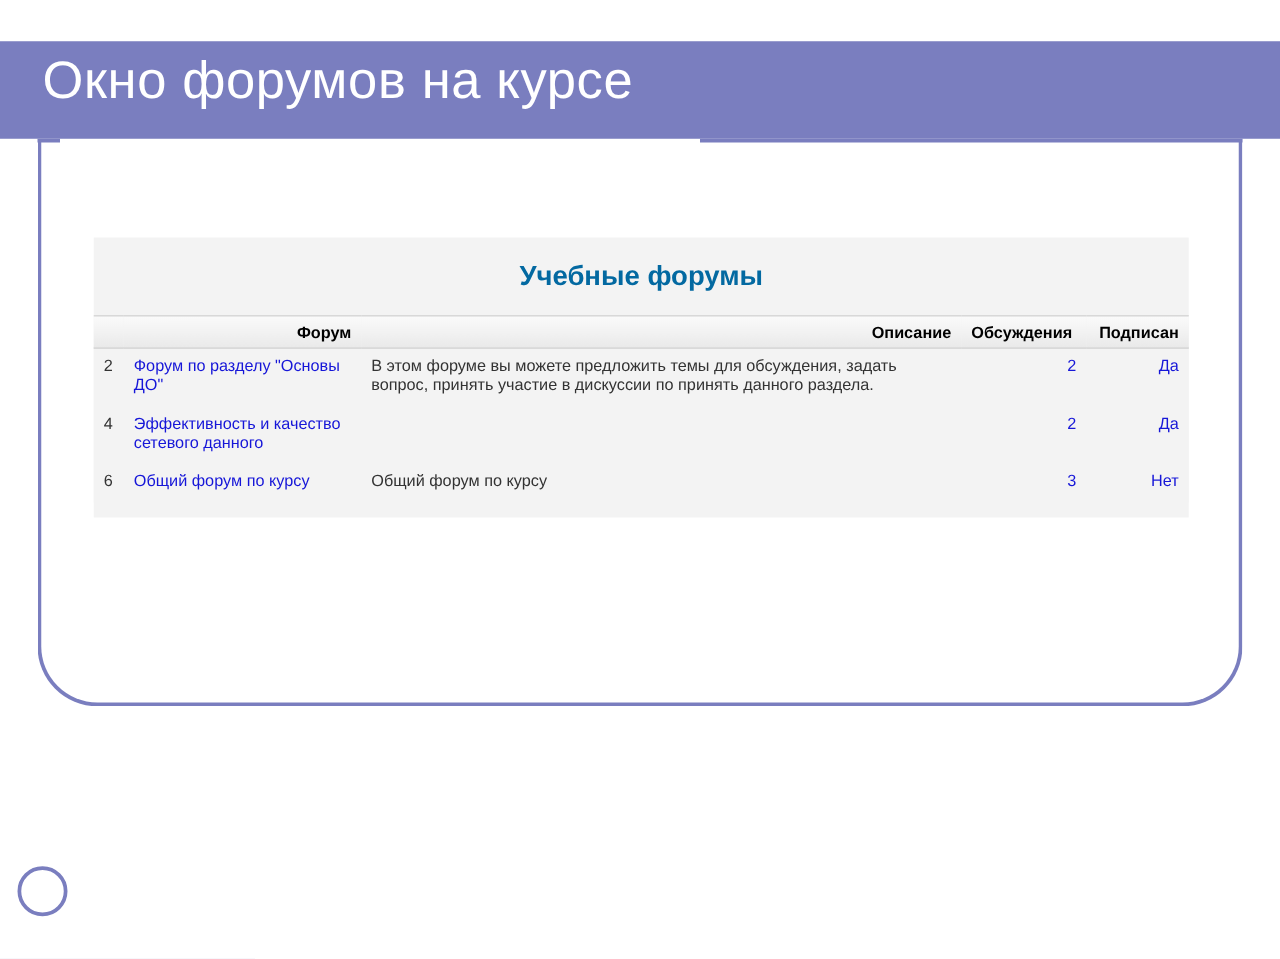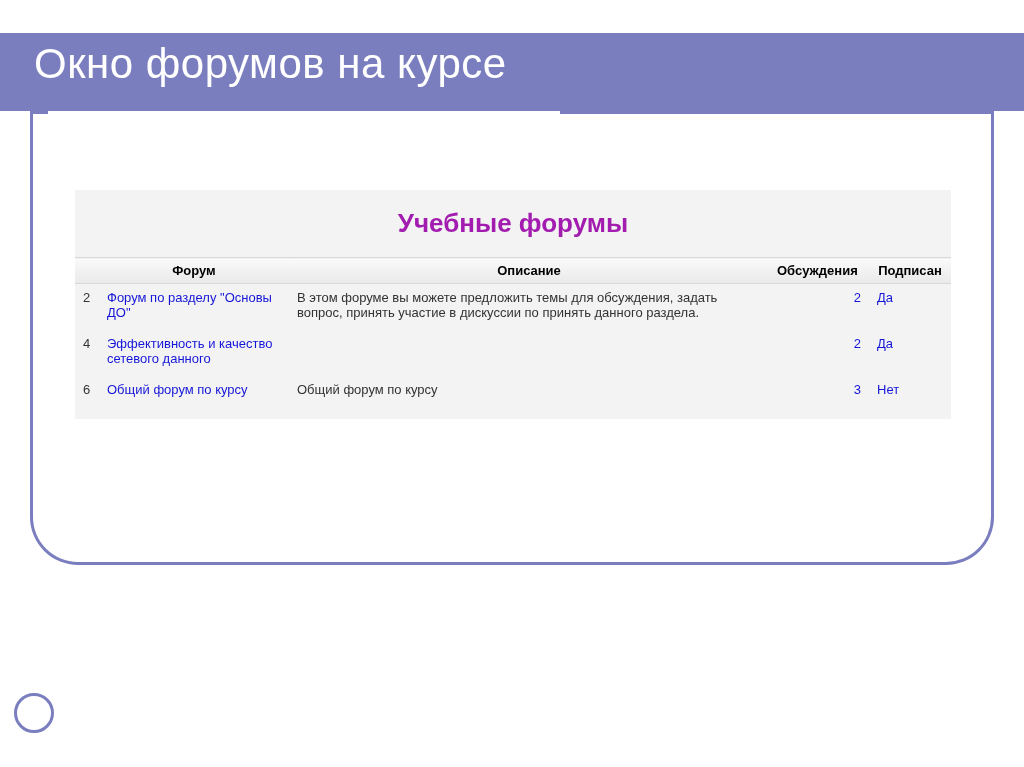--- a/index.html
+++ b/index.html
@@ -71,34 +71,34 @@
   .panel {
     position: absolute;
     left: 75px;
     top: 190px;
     width: 876px;
     background: #f3f3f3;
     padding: 18px 0 12px 0;
   }
   .panel-title {
     text-align: center;
-    font-size: 26px;
+    font-size: 22px;
     font-weight: bold;
-    color: #a21caf;
+    color: #0369a1;
     margin-bottom: 18px;
   }
 
   table.forum {
     width: 100%;
     border-collapse: collapse;
     font-size: 13px;
     table-layout: fixed;
   }
   table.forum th {
-    text-align: center;
+    text-align: right;
     font-weight: bold;
     color: #000;
     background: linear-gradient(#fafafa, #e9e9e9);
     border-top: 1px solid #d8d8d8;
     border-bottom: 1px solid #d8d8d8;
     padding: 5px 8px;
     white-space: nowrap;
   }
   table.forum th.col-num { width: 24px; }
   table.forum th.col-forum { width: 190px; }
@@ -108,21 +108,21 @@
 
   table.forum td {
     vertical-align: top;
     padding: 6px 8px 10px 8px;
     color: #333;
     background: #f3f3f3;
   }
   td.col-num { color: #555; }
   td.col-forum a, td.col-disc a, td.col-sub a { color: #1616d8; text-decoration: none; }
   td.col-disc { text-align: right; }
-  td.col-sub { }
+  td.col-sub { text-align: right; }
 </style>
 </head>
 <body>
 
 <div class="slide">
 
   <div class="header-band"></div>
   <div class="slide-title">Окно форумов на курсе</div>
 
   <div class="frame"></div>

